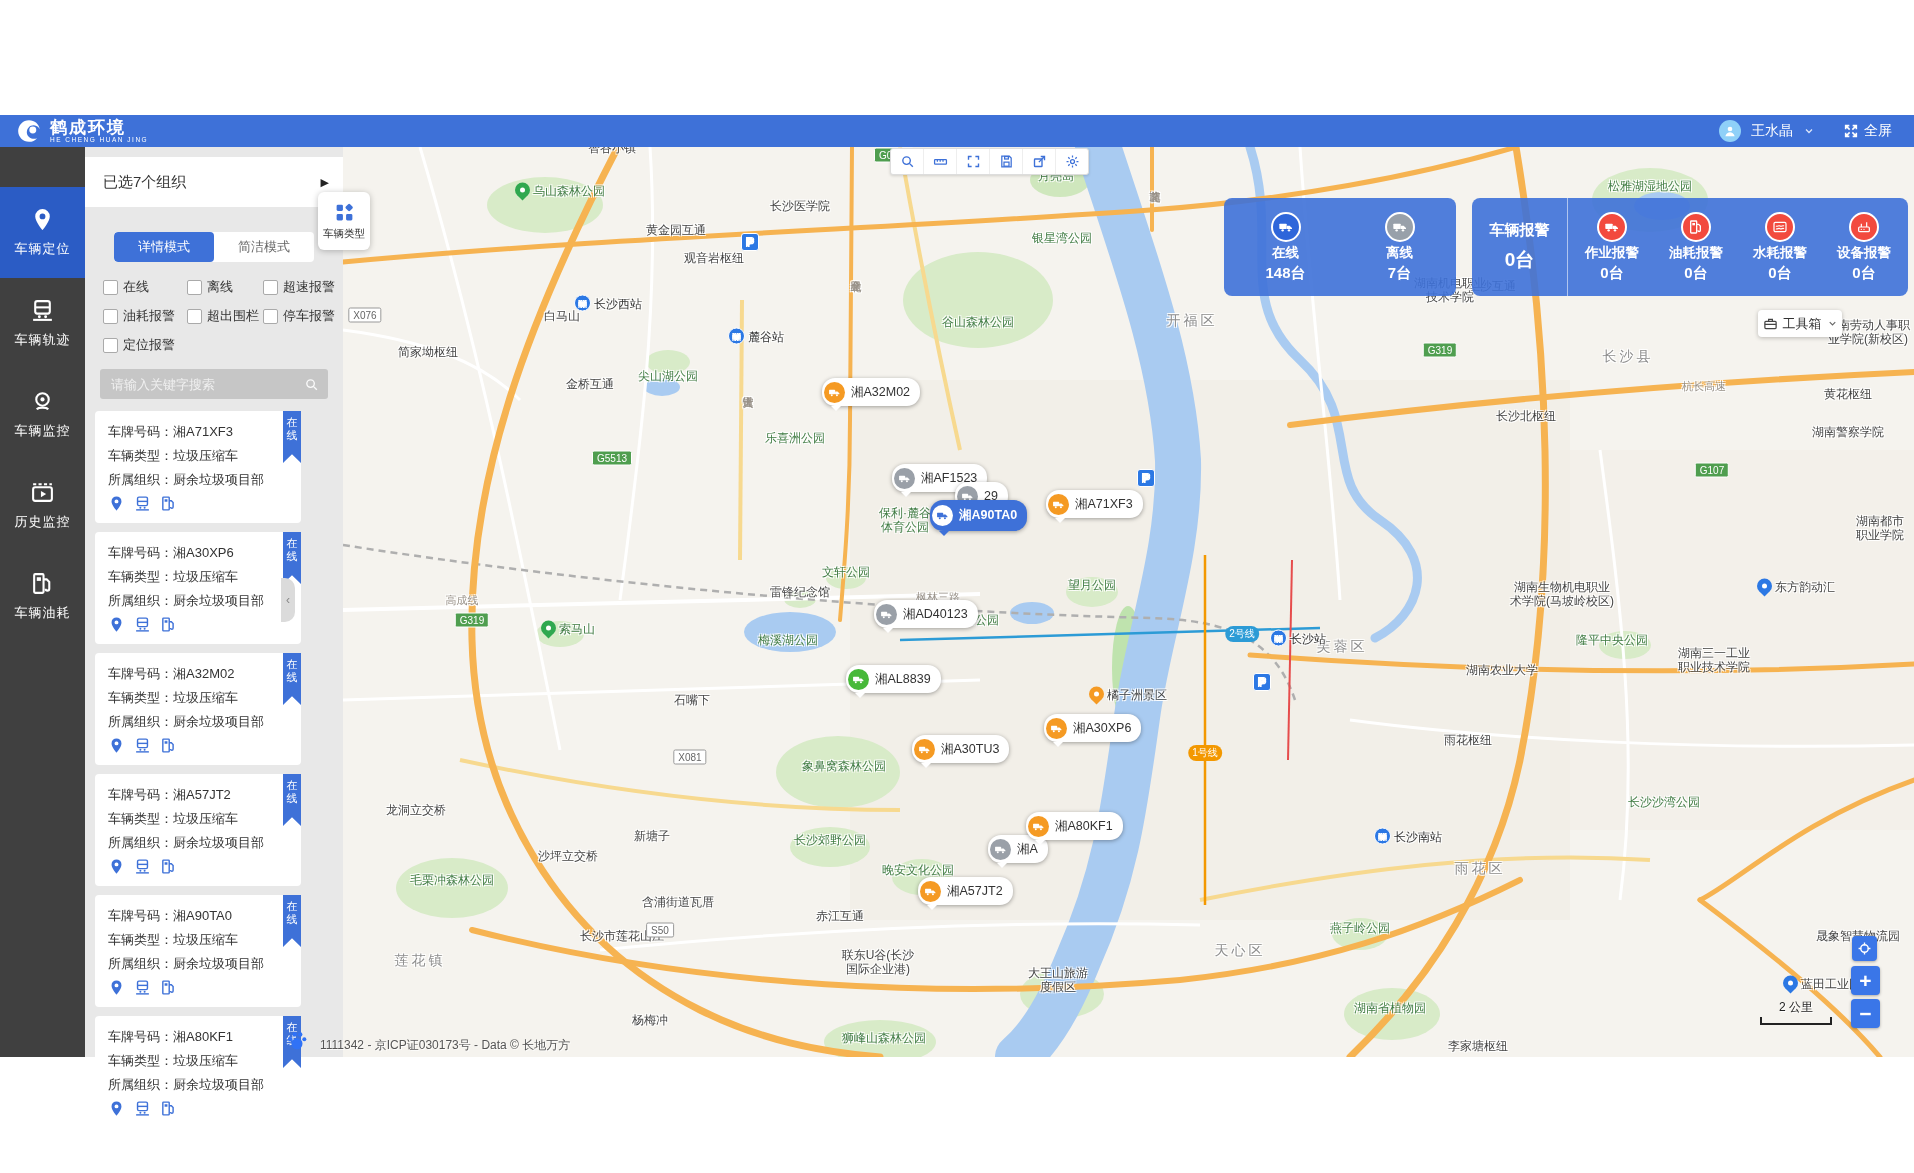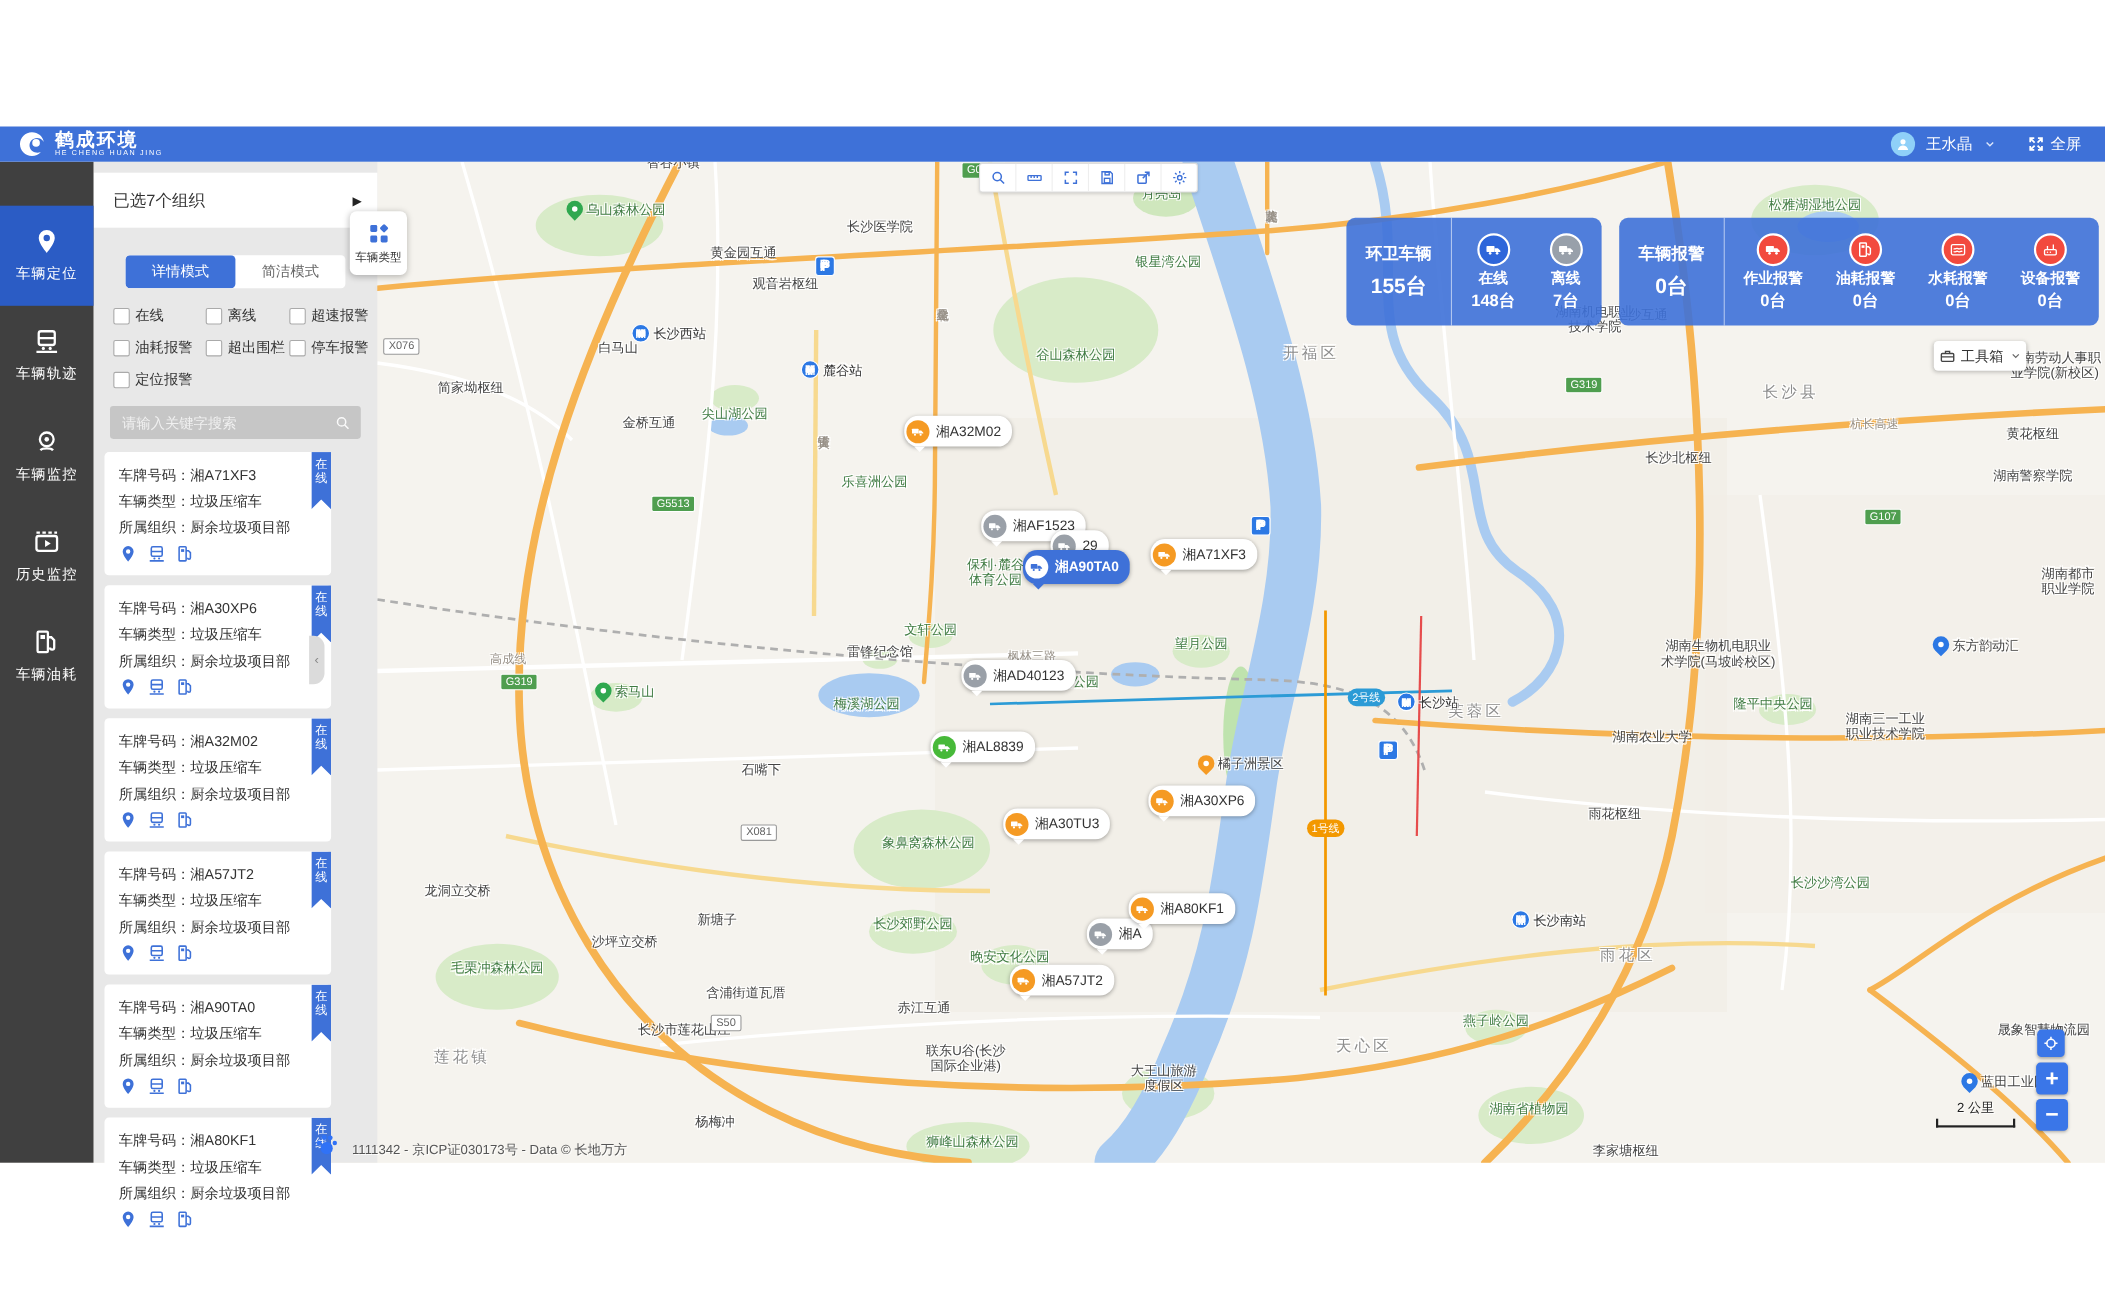--- a/index.html
+++ b/index.html
@@ -1086,24 +1086,20 @@
         </svg>
       </span>
       <span class="mtb">
         <svg>
           <use href="#i-gear"></use>
         </svg>
       </span>
     </div>
 
   <div class="stat-card" id="stat1">
-    <div class="stat-main">
-      <span class="lb">环卫车辆</span>
-      <span class="vl">155台</span>
-    </div>
     <div class="stat-cols">
       <div class="scol">
         <span class="ic ic-blue">
             <svg>
               <use href="#i-truck"></use>
             </svg>
           </span>
         <span class="lb">在线</span>
         <span class="vl">148台</span>
       </div>

